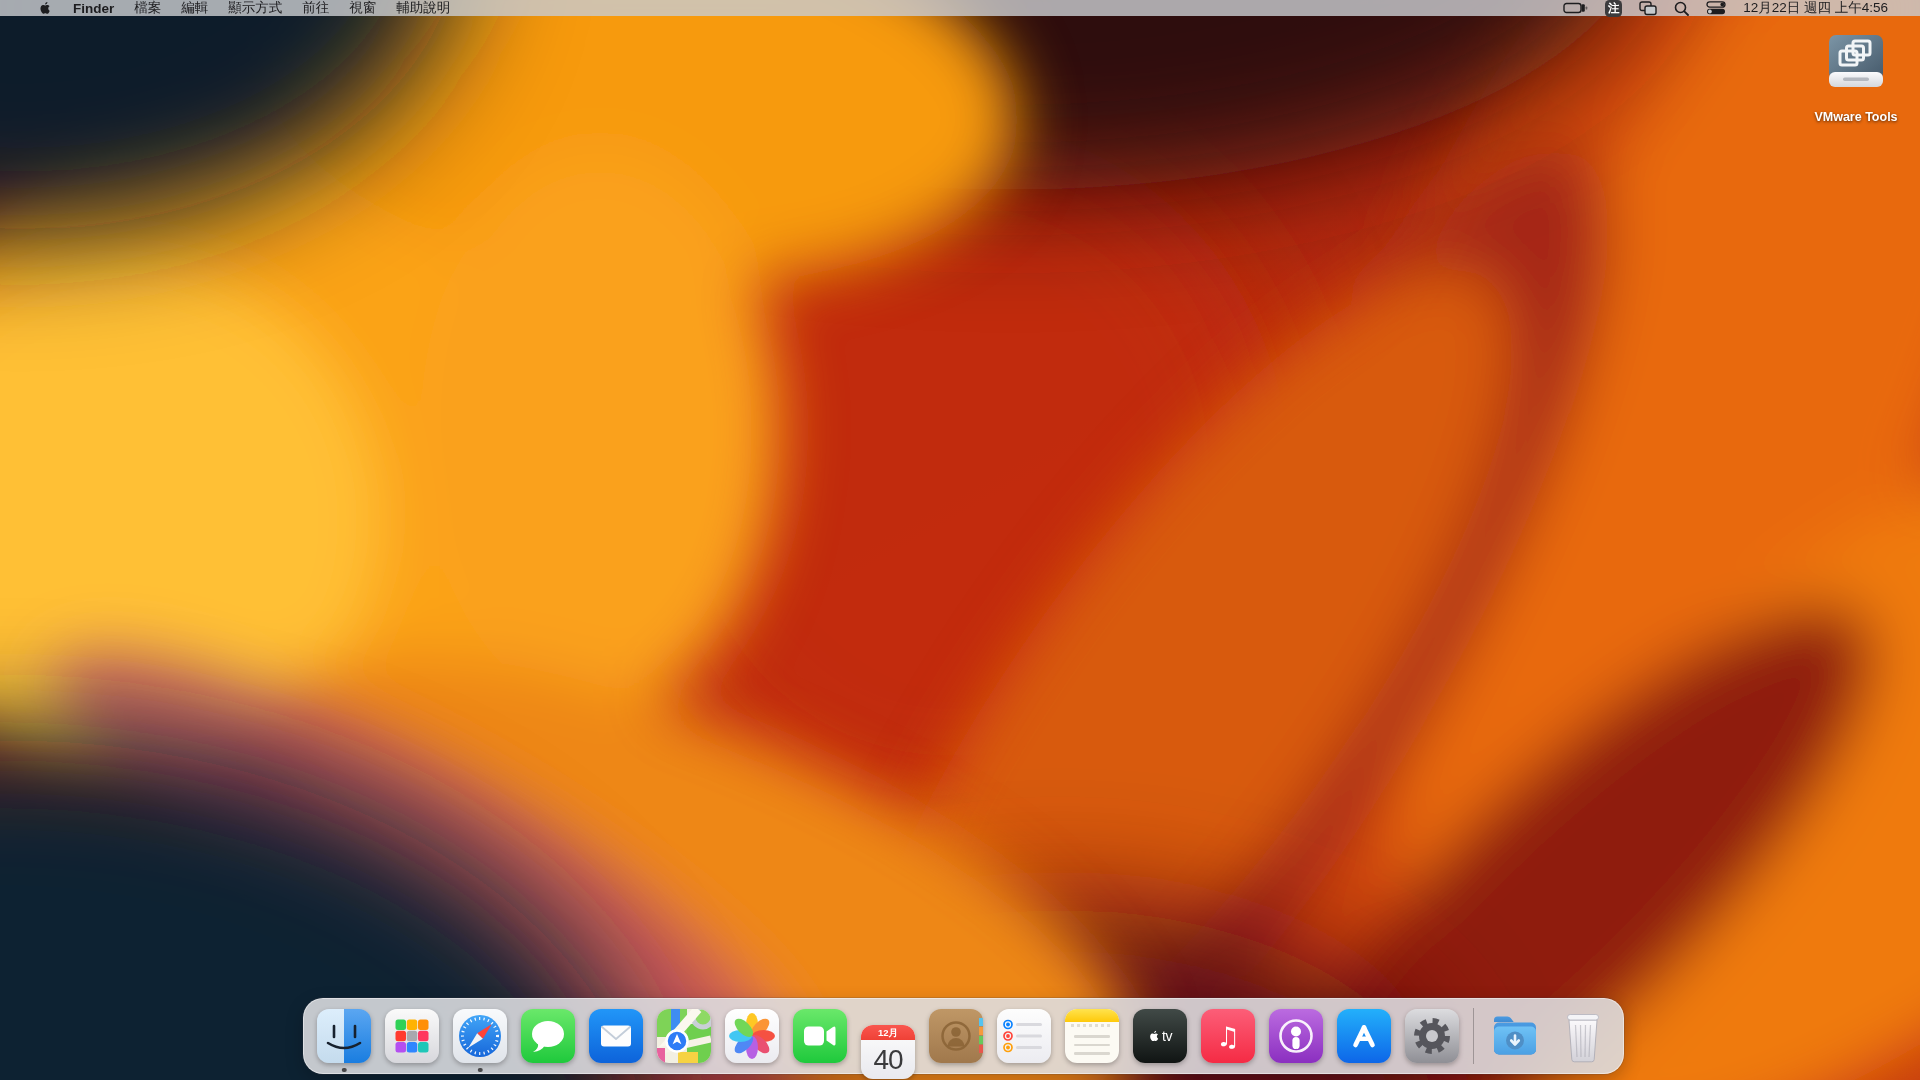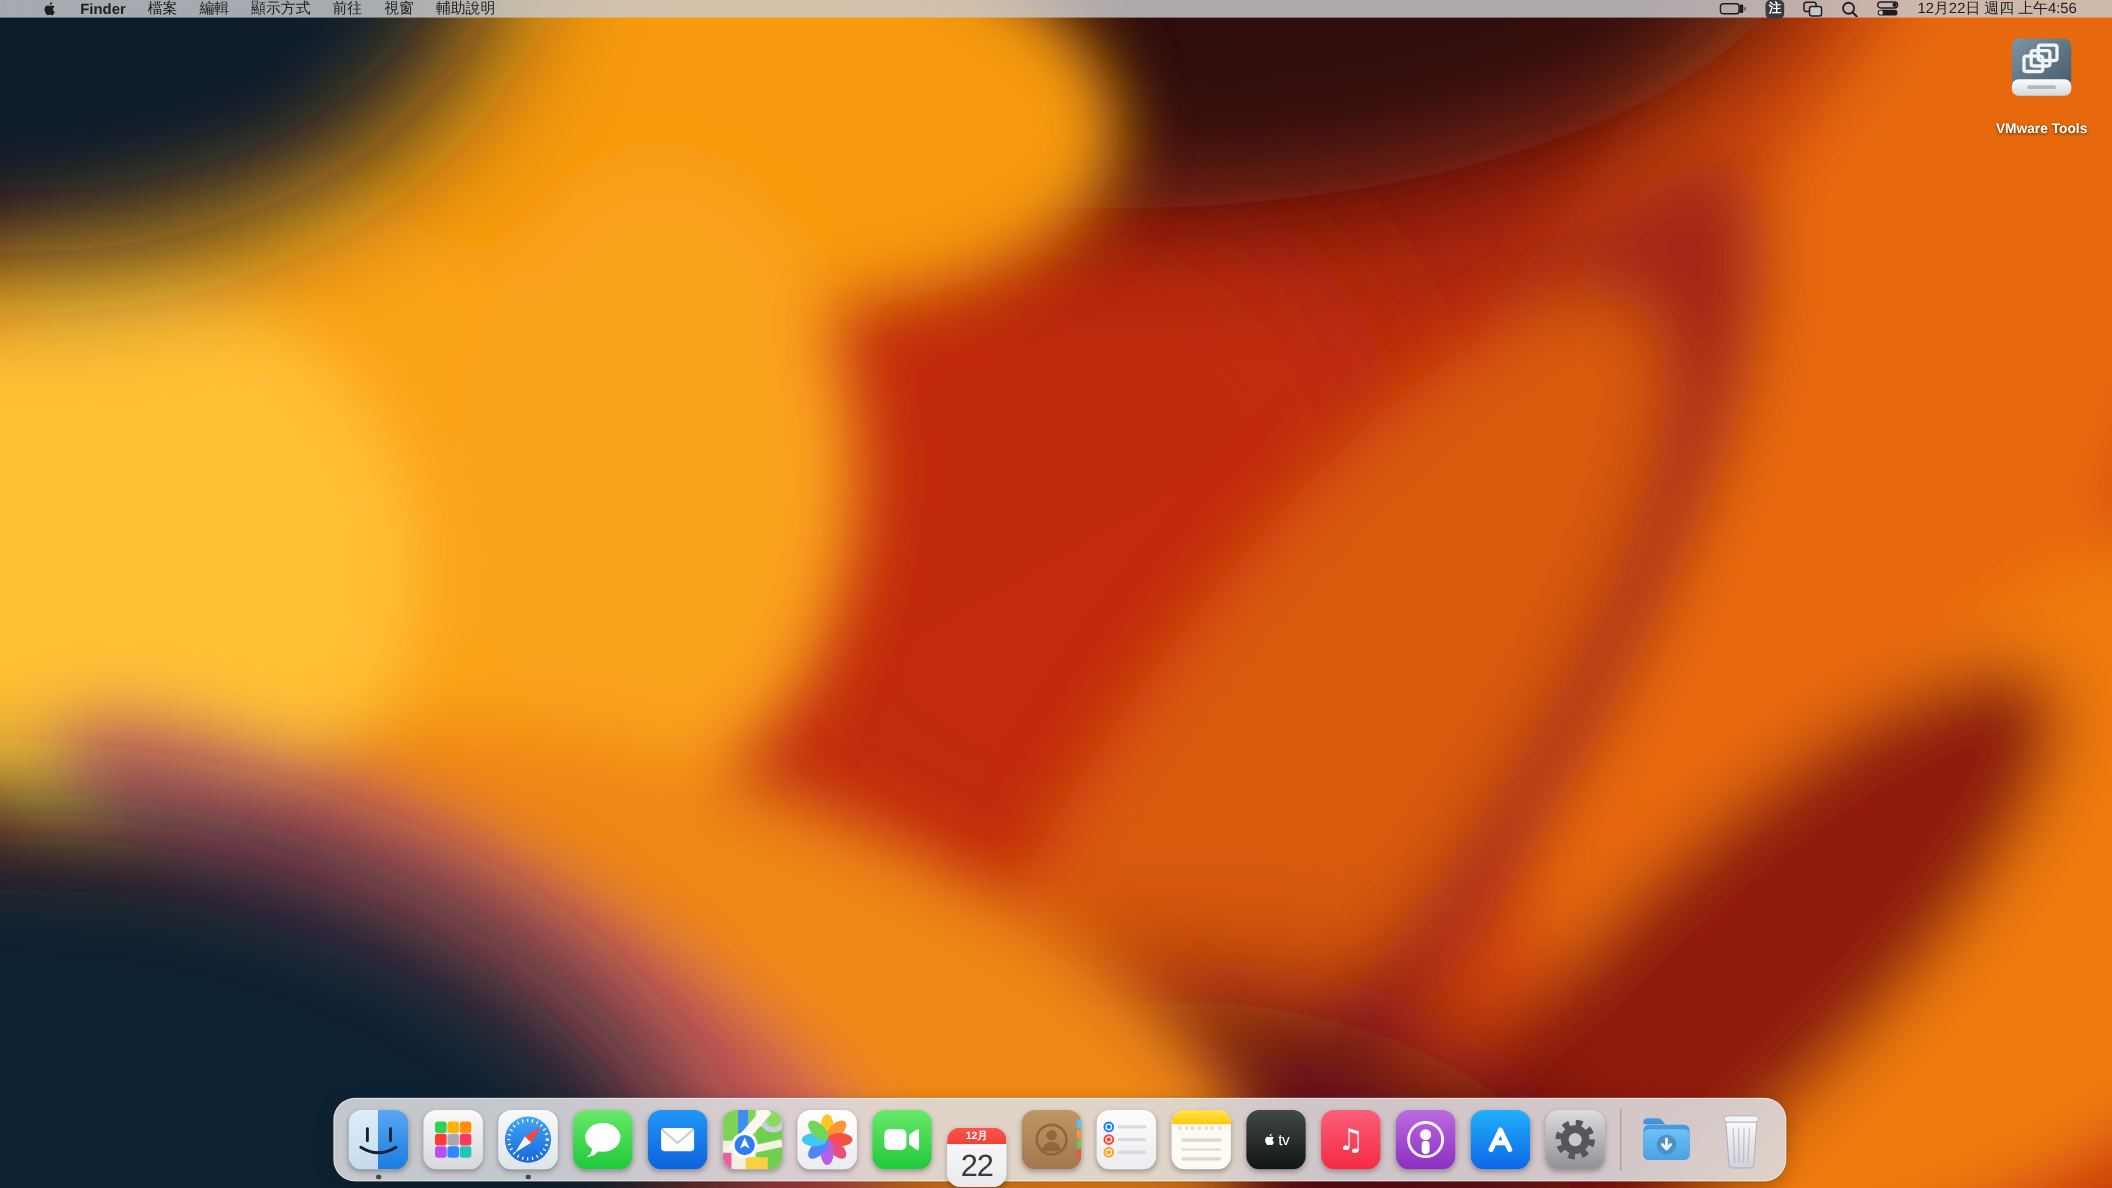--- a/index.html
+++ b/index.html
@@ -327,21 +327,21 @@
       <svg viewBox="-27 -27 54 54" width="54" height="54">
         <rect x="-16" y="-9.5" width="20" height="19" rx="4.5" fill="#fff"></rect>
         <path d="M6.5 -4.5 L13 -9 Q15.5 -10.5 15.5 -7.5 L15.5 7.5 Q15.5 10.5 13 9 L6.5 4.5 Z" fill="#fff"></path>
       </svg>
     </span>
   </button>
 
   <button class="dock-item">
     <span class="app-icon ic-calendar">
       <span class="cal-head">12月</span>
-      <span class="cal-day">22</span>
+      <span class="cal-day">40</span>
     </span>
   </button>
 
   <button class="dock-item">
     <span class="app-icon ic-contacts">
       <svg viewBox="-27 -27 54 54" width="54" height="54">
         <rect x="23" y="-18" width="4" height="8" fill="#54c3f0"></rect>
         <rect x="23" y="-9" width="4" height="8" fill="#f59a3c"></rect>
         <rect x="23" y="0" width="4" height="8" fill="#67c95c"></rect>
         <rect x="23" y="9" width="4" height="8" fill="#e8574d"></rect>

